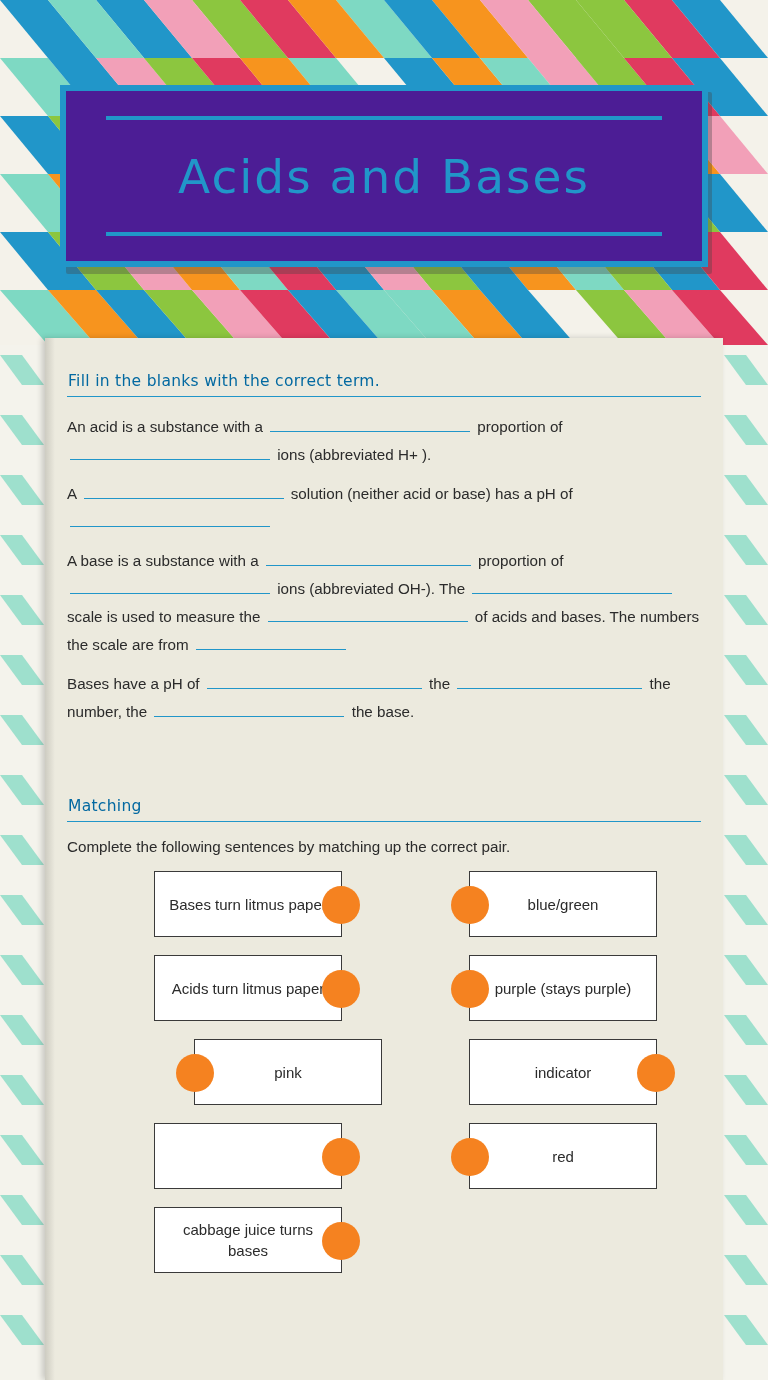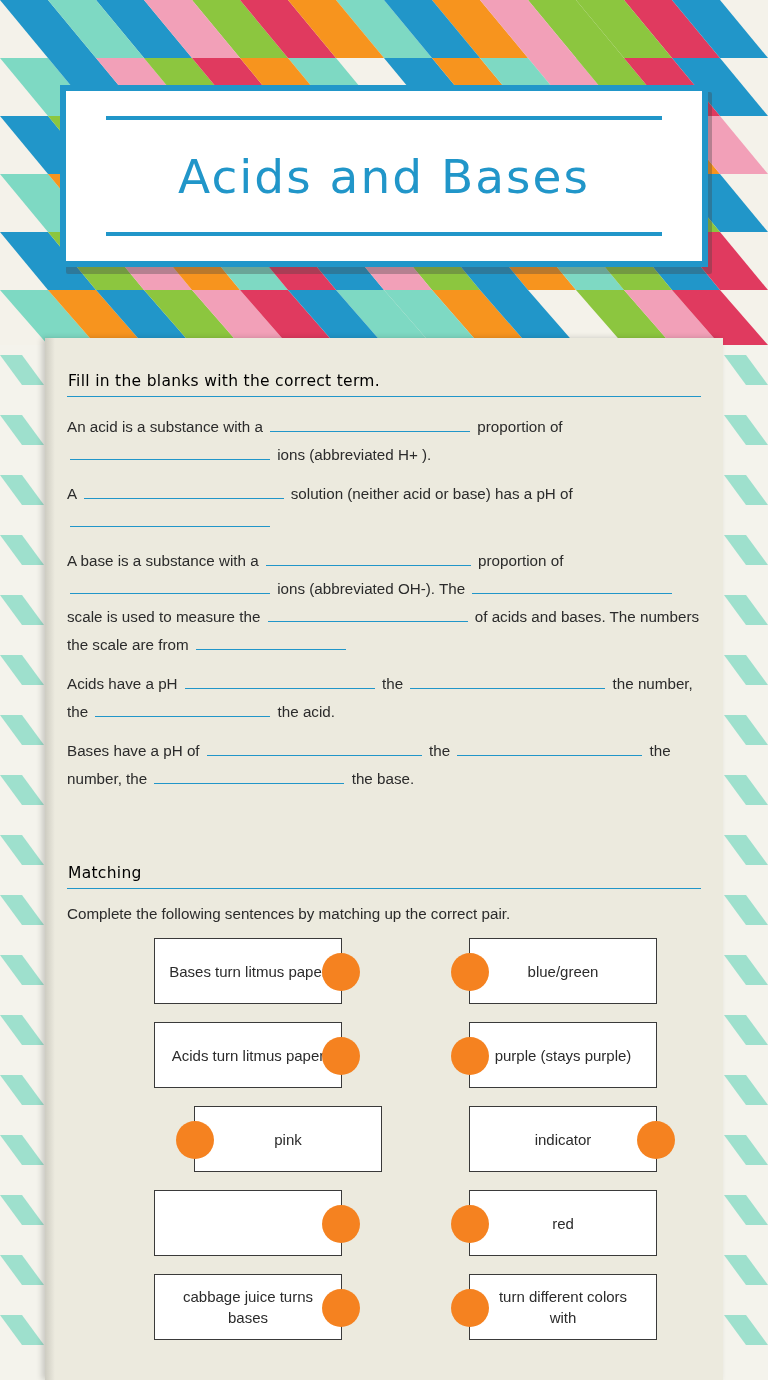--- a/index.html
+++ b/index.html
@@ -48,21 +48,21 @@
   .title-card {
     position: absolute;
     left: 60px; top: 85px;
     width: 648px; height: 182px;
     background: #2196c9;
     padding: 6px;
     z-index: 2;
   }
   .title-inner {
     width: 100%; height: 100%;
-    background: #ffffff;
+    background: #4c1d95;
     display: flex;
     flex-direction: column;
     align-items: center;
     justify-content: center;
     position: relative;
   }
   .title-rule {
     width: 556px;
     height: 4px;
     background: #2196c9;
@@ -93,21 +93,21 @@
     content: "";
     position: absolute;
     left: 0; top: 0; bottom: 0;
     width: 10px;
     background: linear-gradient(to right, rgba(0,0,0,0.13), rgba(0,0,0,0));
   }
 
   .section-heading {
     font-family: "DejaVu Sans", sans-serif;
     font-size: 15.5px;
-    color: #000000;
+    color: #0369a1;
     letter-spacing: 0.3px;
     margin: 10px 0 0 0;
     padding-left: 1px;
   }
   .heading-rule {
     height: 1px;
     background: #2196c9;
     margin: 6px 0 16px 0;
   }
 
@@ -435,23 +435,20 @@
   </p>
 
   <p class="para">
     <span>A </span><span class="blank b-200"></span><span> solution (neither acid or base) has a pH of </span><span class="blank b-200"></span>
   </p>
 
   <p class="para">
     <span>A base is a substance with a </span><span class="blank b-205"></span><span> proportion of </span><span class="blank b-200"></span><span> ions (abbreviated OH-). The </span><span class="blank b-200"></span><span> scale is used to measure the </span><span class="blank b-200"></span><span> of acids and bases. The numbers the scale are from </span><span class="blank b-150"></span>
   </p>
 
-  <p class="para">
-    <span>Acids have a pH </span><span class="blank b-190"></span><span> the </span><span class="blank b-195"></span><span> the number, the </span><span class="blank b-175"></span><span> the acid.</span>
-  </p>
 
   <p class="para">
     <span>Bases have a pH of </span><span class="blank b-215"></span><span> the </span><span class="blank b-185"></span><span> the number, the </span><span class="blank b-190"></span><span> the base.</span>
   </p>
 
   <div style="height:50px"></div>
 
   <div class="section-heading">Matching</div>
   <div class="heading-rule"></div>
 
@@ -500,20 +497,16 @@
         <span class="dot dot-right"></span>
         <span>red</span>
       </div>
     </div>
 
     <div class="match-row">
       <div class="match-box left-box">
         <span>cabbage juice turns bases</span>
         <span class="dot dot-left"></span>
       </div>
-      <div class="match-box right-box">
-        <span class="dot dot-right"></span>
-        <span>turn different colors with</span>
-      </div>
     </div>
 
   </div>
 </div>
 
 </body></html>

